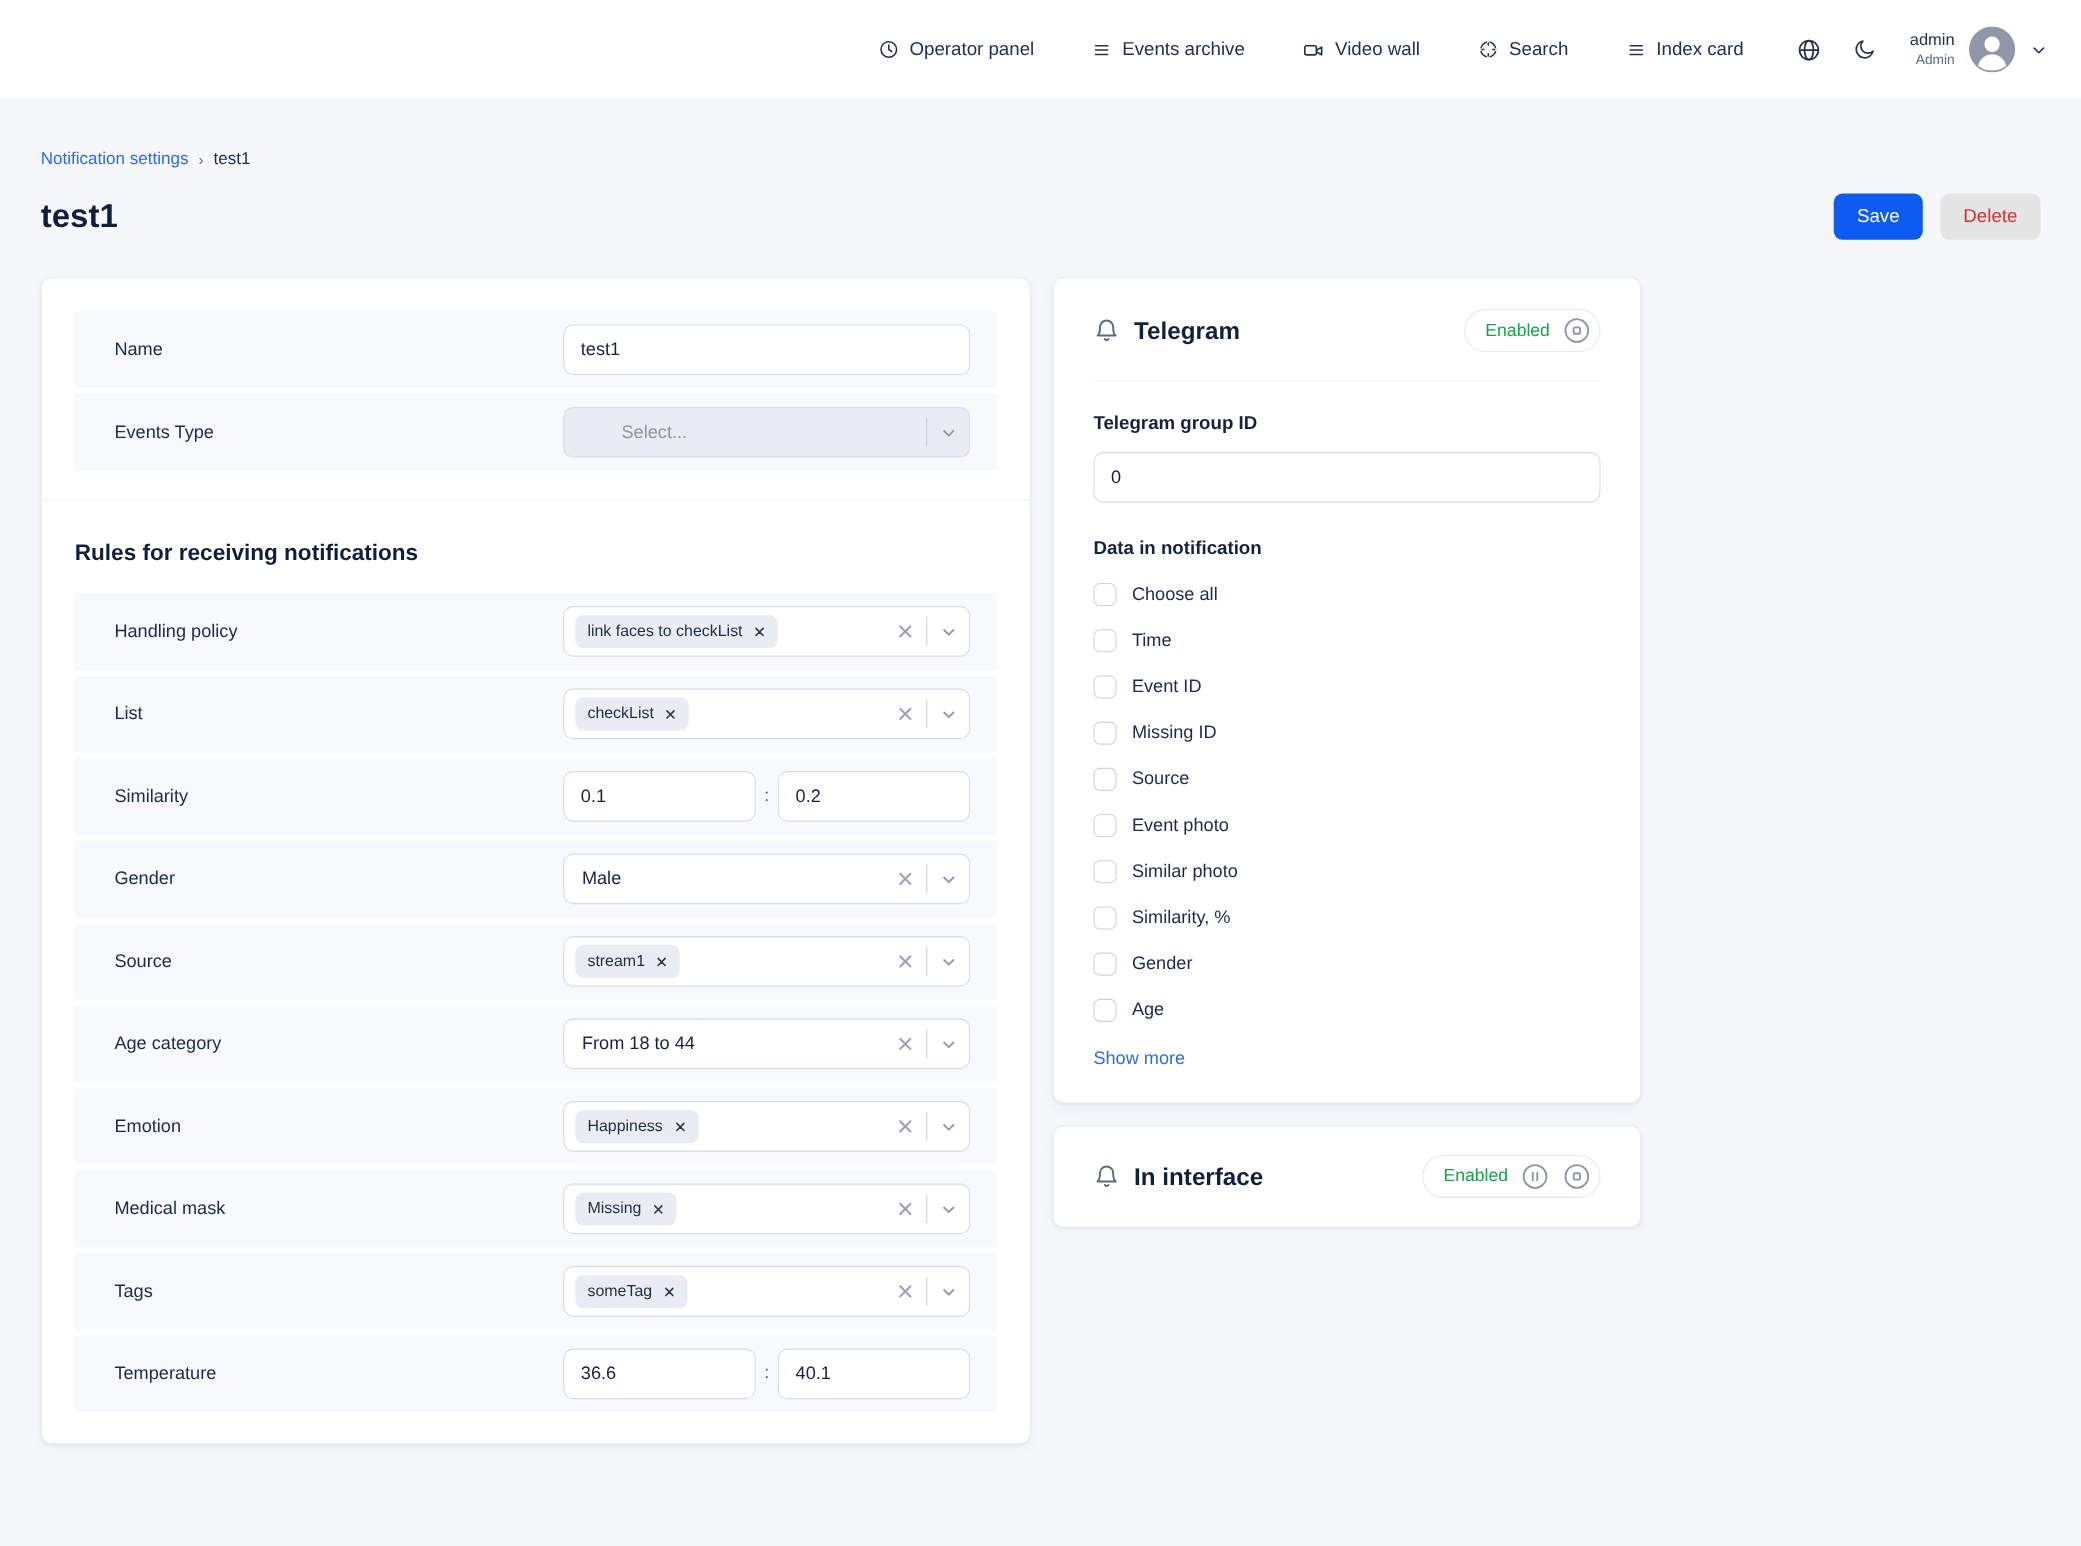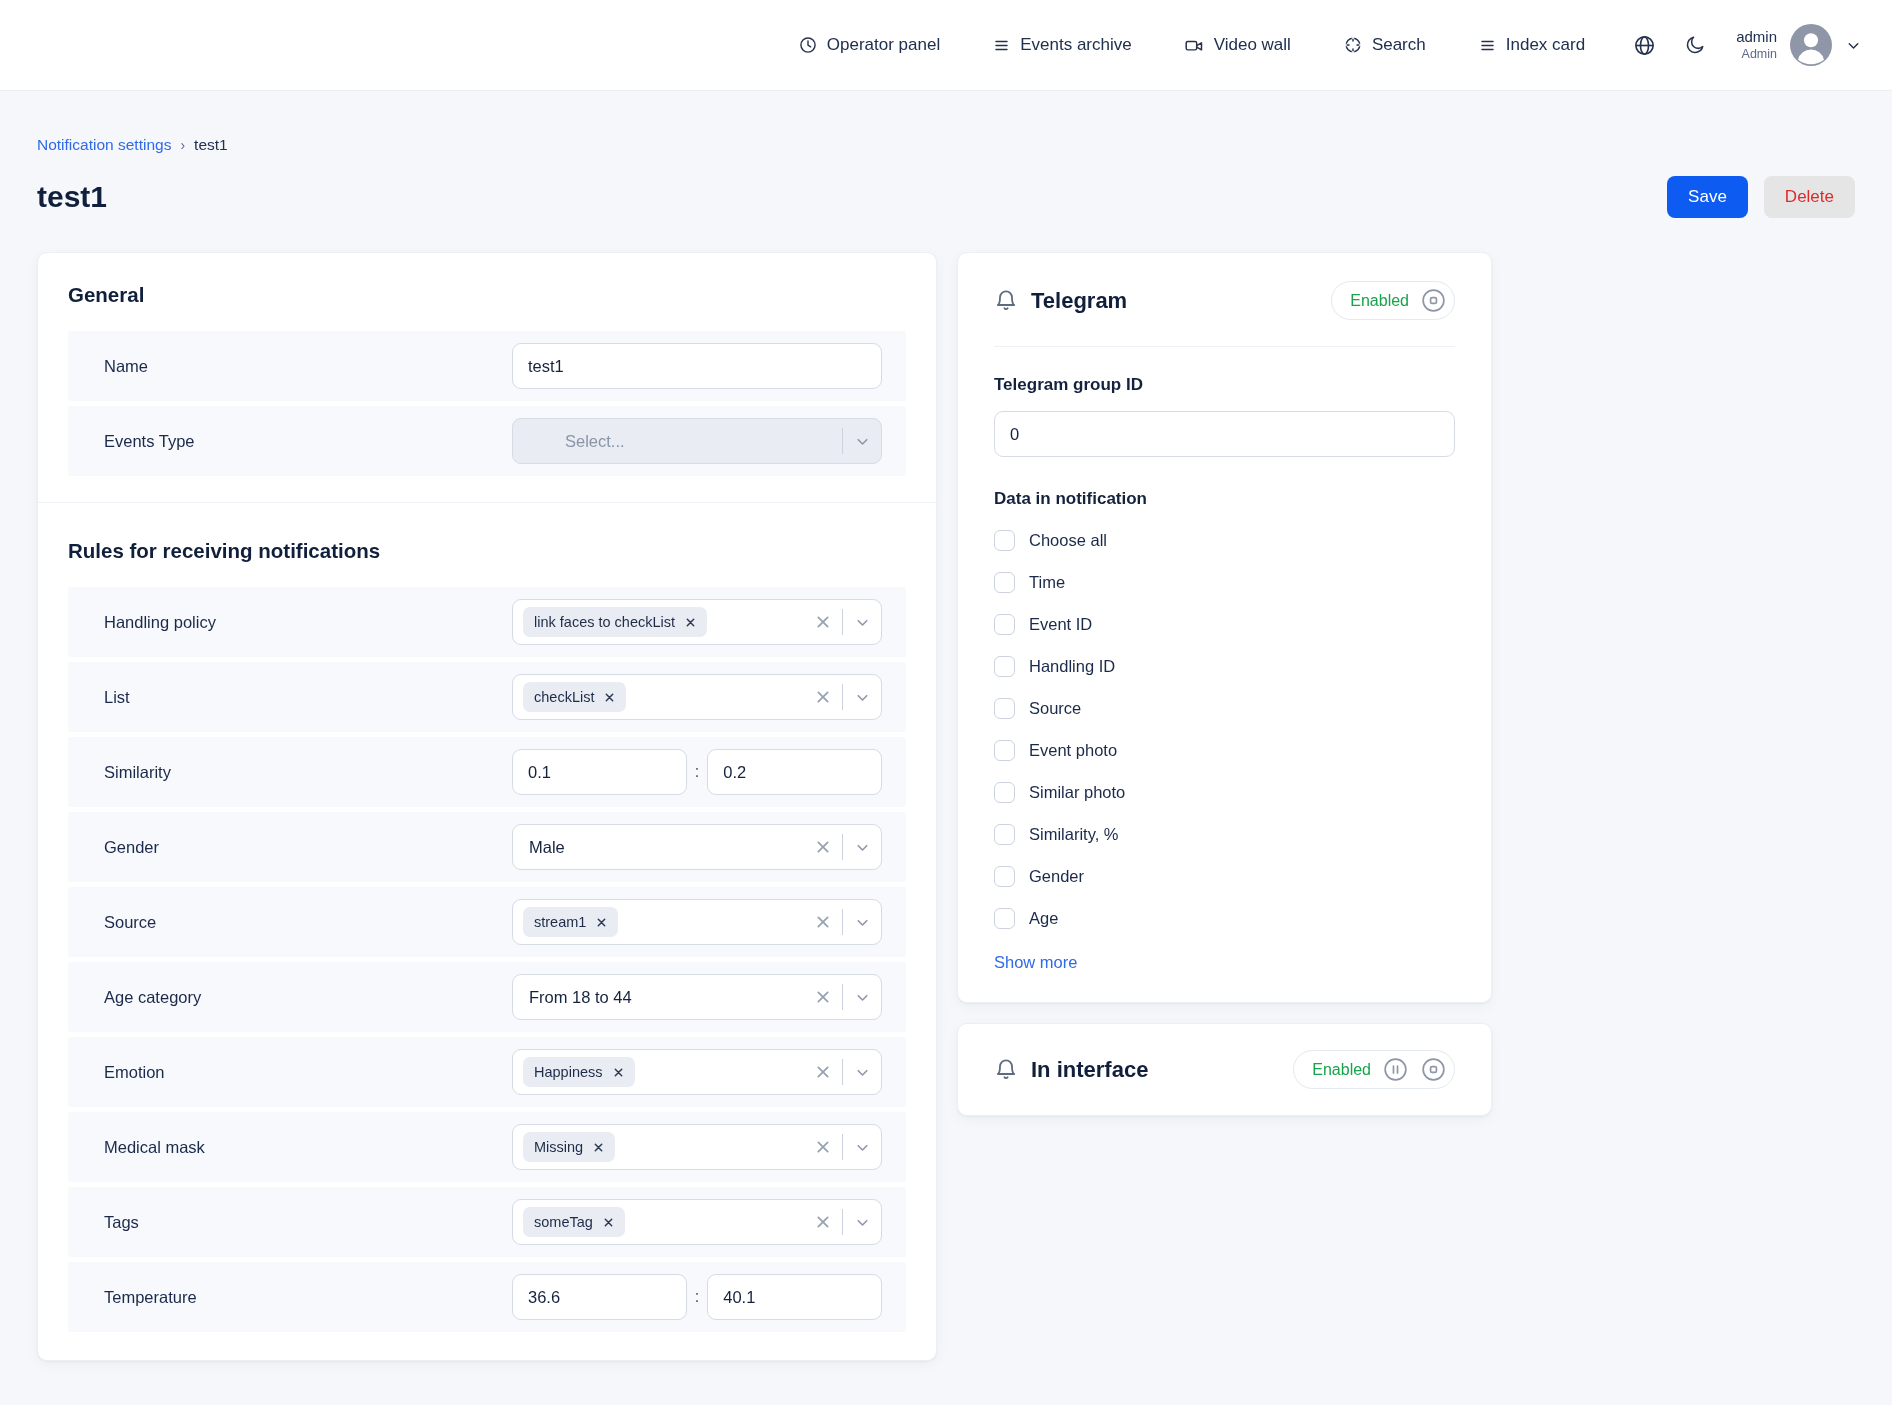--- a/index.html
+++ b/index.html
@@ -200,21 +200,20 @@
   <h1 class="page-title">test1</h1>
   <div class="title-actions">
     <button class="btn btn-save">Save</button>
     <button class="btn btn-delete">Delete</button>
   </div>
 </div>
 
 <div class="main">
 
   <section class="card card-left">
-    <h2 class="section-heading">General</h2>
 
     <div class="row">
       <div class="row-label">Name</div>
       <div class="control">
         <input class="text-input" type="text" value="test1" style="">
       </div>
     </div>
 
     <div class="row">
       <div class="row-label">Events Type</div>
@@ -535,21 +534,21 @@
       <div class="cb-row">
         <span class="cb-box"></span>
         <span class="cb-label">Time</span>
       </div>
       <div class="cb-row">
         <span class="cb-box"></span>
         <span class="cb-label">Event ID</span>
       </div>
       <div class="cb-row">
         <span class="cb-box"></span>
-        <span class="cb-label">Handling ID</span>
+        <span class="cb-label">Missing ID</span>
       </div>
       <div class="cb-row">
         <span class="cb-box"></span>
         <span class="cb-label">Source</span>
       </div>
       <div class="cb-row">
         <span class="cb-box"></span>
         <span class="cb-label">Event photo</span>
       </div>
       <div class="cb-row">

